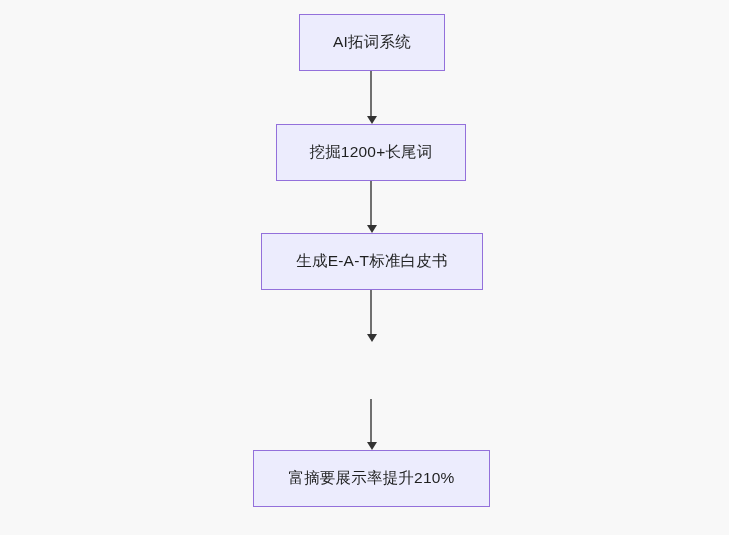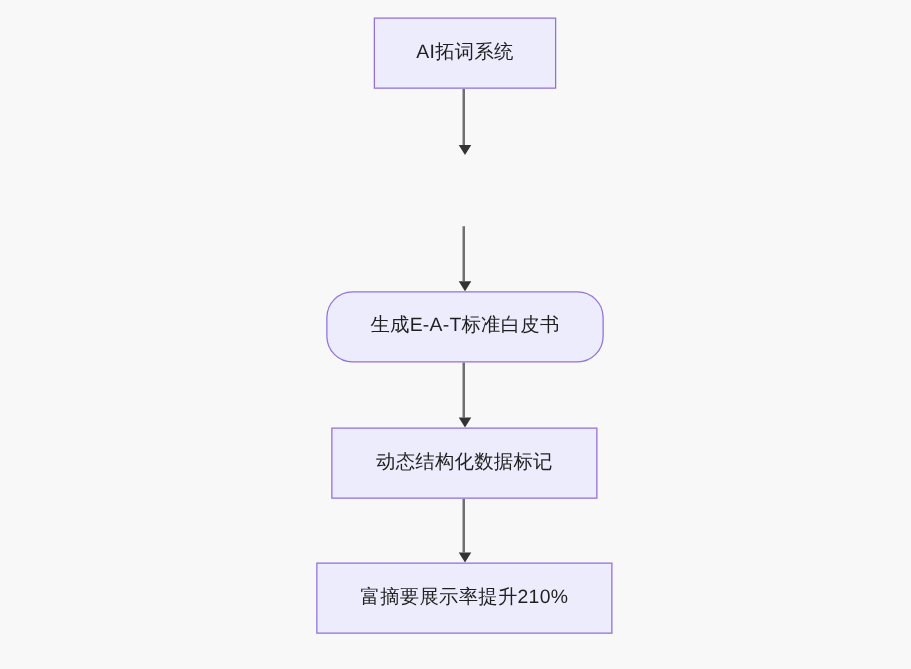--- a/index.html
+++ b/index.html
@@ -83,26 +83,26 @@
 
   <div class="edge" style="left:371px; top:399px;">
     <div class="edge-line" style="height:43px; left:-1px;"></div>
     <div class="edge-head" style="top:43px;"></div>
   </div>
 
   <div class="node" style="left:299px; top:14px; width:146px; height:57px;">
     <span class="node-label">AI拓词系统</span>
   </div>
 
+  <div class="node" style="left:276px; top:124px; width:190px; height:57px;">
+    <span class="node-label">挖掘1200+长尾词</span>
+  </div>
 
-  <div class="node" style="left:261px; top:233px; width:222px; height:57px;border-radius:21px;">
+  <div class="node" style="left:261px; top:233px; width:222px; height:57px;">
     <span class="node-label">生成E-A-T标准白皮书</span>
   </div>
 
-  <div class="node" style="left:265px; top:342px; width:213px; height:57px;">
-    <span class="node-label">动态结构化数据标记</span>
-  </div>
 
   <div class="node" style="left:253px; top:450px; width:237px; height:57px;align-items:center;">
     <span class="node-label">富摘要展示率提升210%</span>
   </div>
 
 </div>
 
 </body></html>

